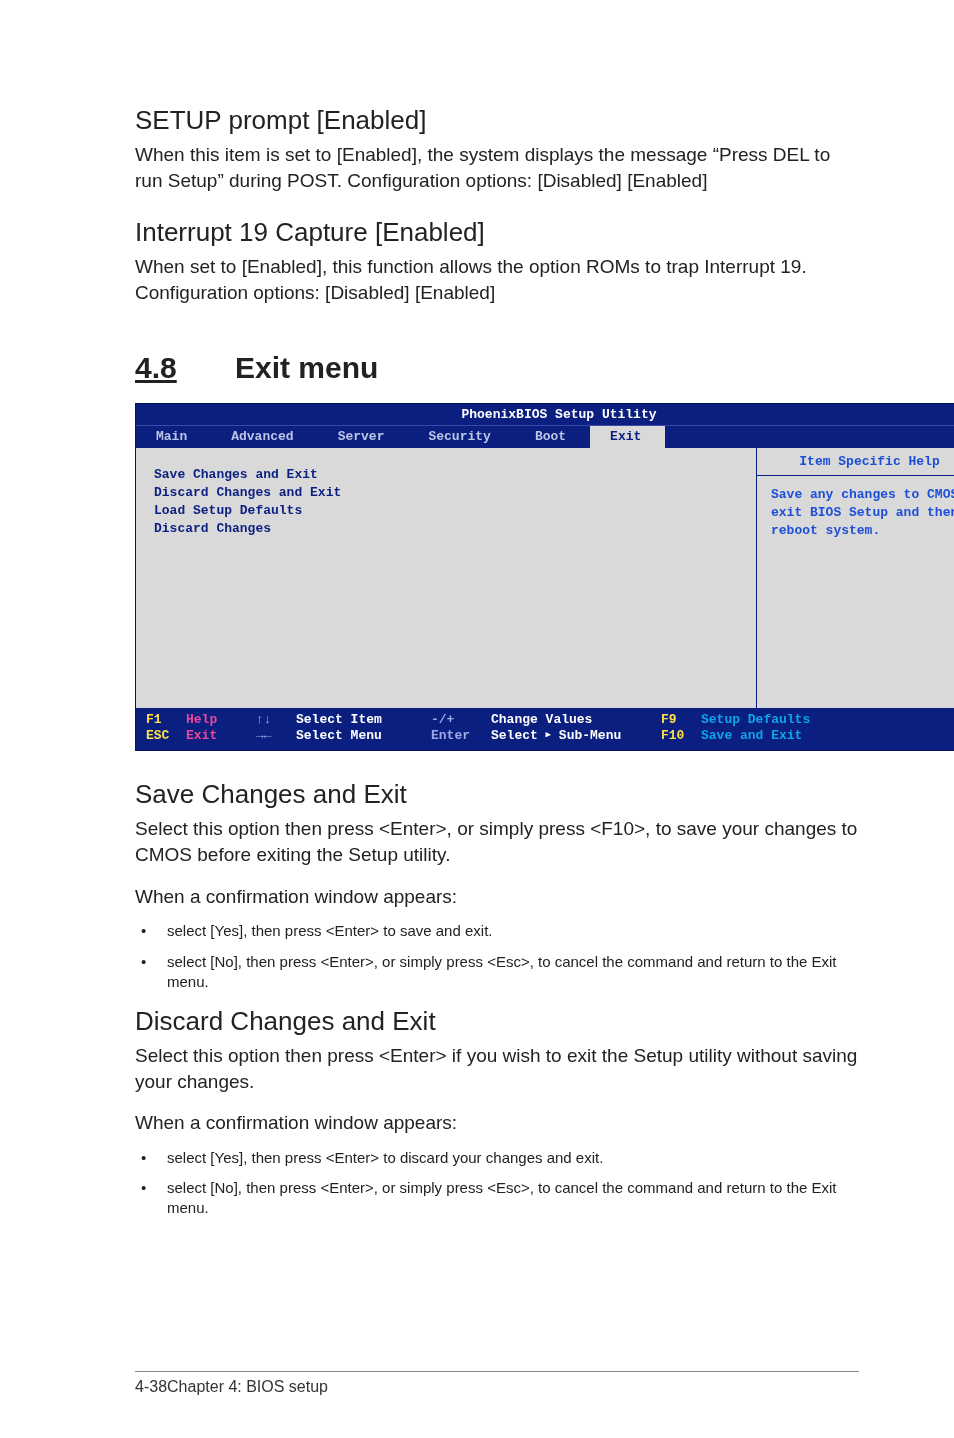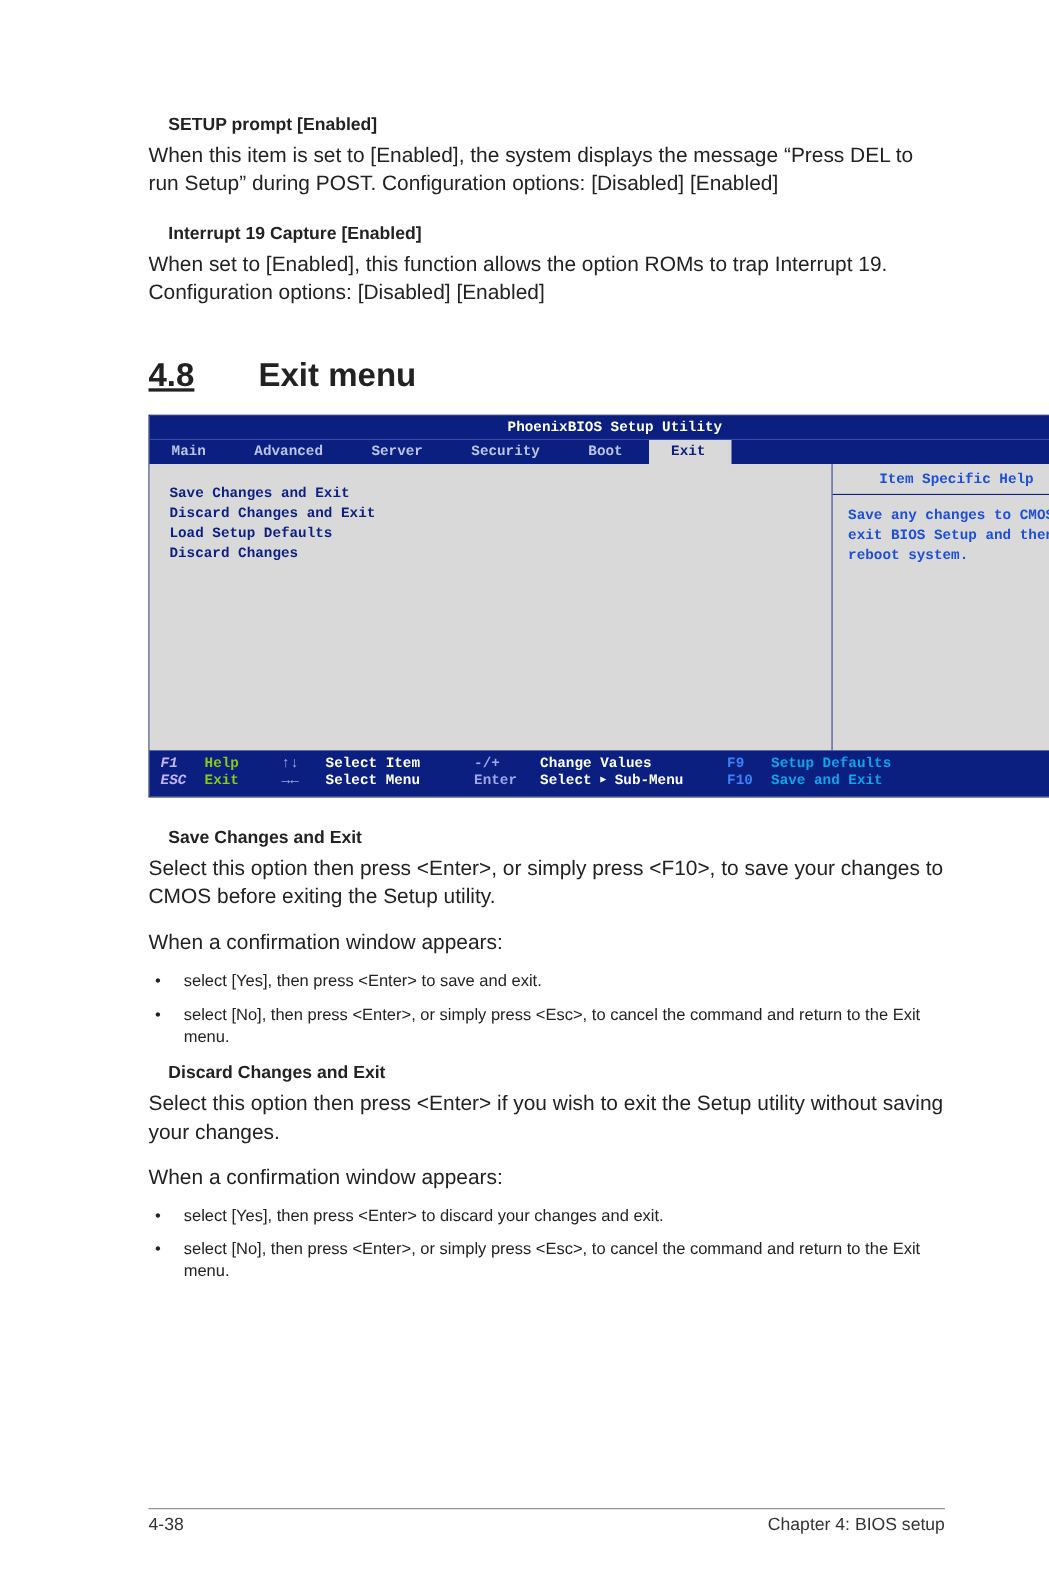--- a/index.html
+++ b/index.html
@@ -7,24 +7,23 @@
     width: 954px;
     height: 1438px;
     background: #ffffff;
     font-family: Arial, Helvetica, sans-serif;
     color: #222;
     padding: 105px 95px 40px 135px;
     position: relative;
   }
 
   h3.sub {
-    font-size: 16px;
-    font-weight: bold;
+    font-size: 26px;
+    font-weight: normal;
     margin-bottom: 6px;
-    margin-left: 18px;
   }
   p.body {
     font-size: 19px;
     line-height: 1.35;
     margin-bottom: 24px;
   }
 
   h2.section {
     font-family: Verdana, Arial, sans-serif;
     font-size: 30px;
@@ -94,27 +93,27 @@
   }
   .bios-foot {
     background: #0a1f80;
     color: #ffffff;
     padding: 4px 10px 5px;
     line-height: 1.3;
     display: flex;
     flex-direction: column;
   }
   .fr { display: flex; }
-  .fk1 { width: 40px; color: #c4b5fd; font-style: italic; }
-  .fk2 { width: 70px; color: #84cc16; }
+  .fk1 { width: 40px; color: #fde047; }
+  .fk2 { width: 70px; color: #ec4899; }
   .fk3 { width: 40px; color: #9fa8e6; }
   .fk4 { width: 135px; color: #ffffff; }
   .fk5 { width: 60px; color: #9fa8e6; }
   .fk6 { width: 170px; color: #ffffff; }
-  .fk7 { width: 40px; color: #3b82f6; }
+  .fk7 { width: 40px; color: #fde047; }
   .fk8 { color: #0ea5e9; }
   .tri { font-size: 9px; vertical-align: middle; }
 
   ul.bul {
     list-style: none;
     margin-bottom: 14px;
   }
   ul.bul li {
     position: relative;
     padding-left: 32px;
@@ -136,21 +135,20 @@
     width: 954px;
     padding: 0 95px 0 135px;
   }
   .footer hr {
     border: none;
     border-top: 1px solid #888;
     margin-bottom: 6px;
   }
   .footer-row {
     display: flex;
-    justify-content: space-between;
     font-size: 16px;
     color: #333;
   }
 </style>
 </head>
 <body>
 
 <h3 class="sub">SETUP prompt [Enabled]</h3>
 <p class="body">When this item is set to [Enabled], the system displays the message “Press DEL to run Setup” during POST. Configuration options: [Disabled] [Enabled]</p>
 

